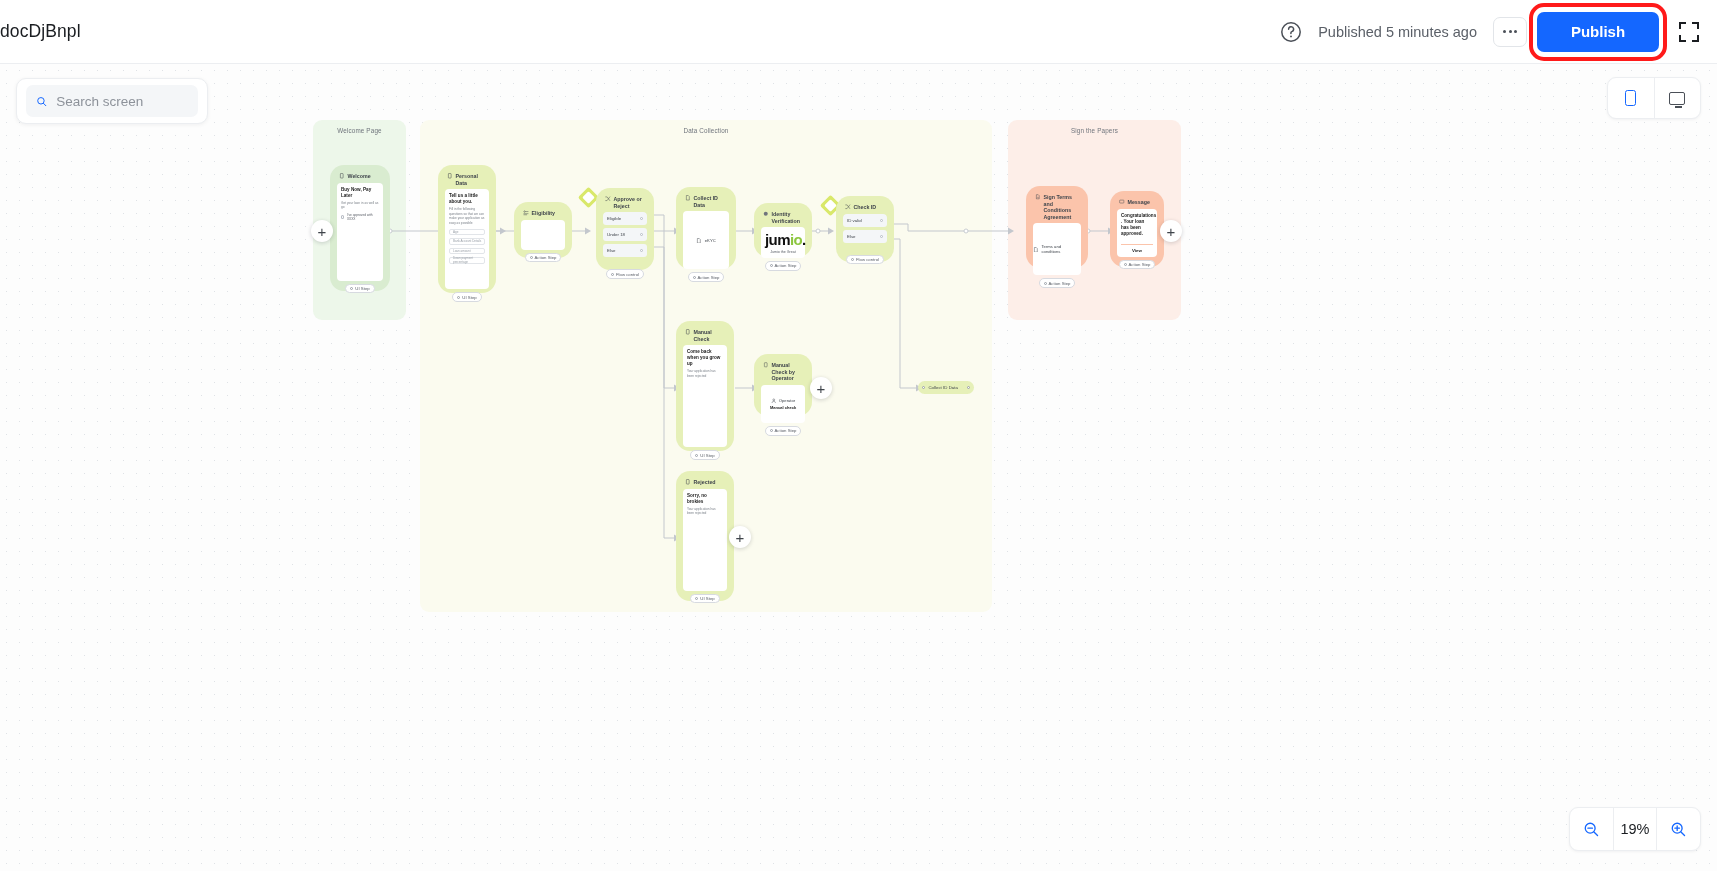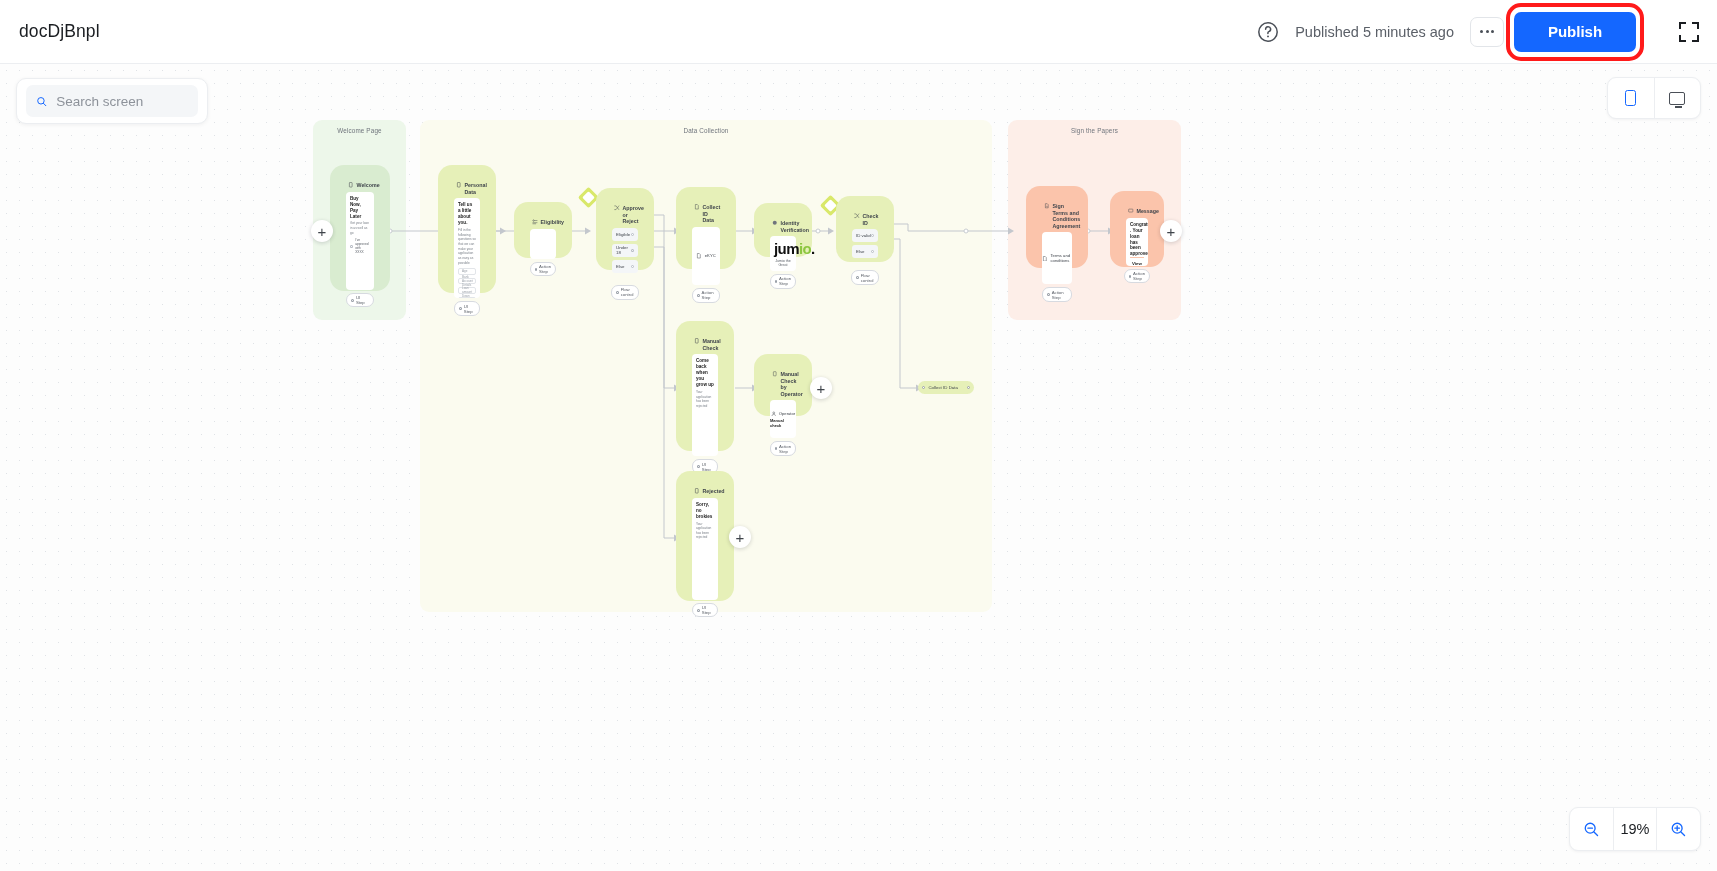--- a/index.html
+++ b/index.html
@@ -9,21 +9,21 @@
     background: #ffffff; overflow: hidden;
   }
 
   
   .header {
     position: absolute; left: 0; top: 0; width: 1717px; height: 64px;
     background: #ffffff; border-bottom: 1px solid #eceef1;
     display: flex; align-items: center; z-index: 40;
   }
   .app-title {
-    margin-left: 19px; font-size: 17.5px; color: #1a1d21;
+    font-size: 17.5px; color: #1a1d21;
     letter-spacing: .1px; font-weight: 400;
   }
   .header-right {
     margin-left: auto; display: flex; align-items: center; gap: 0;
     padding-right: 14px;
   }
   .help-icon {
     width: 26px; height: 26px; border-radius: 50%;
     display: flex; align-items: center; justify-content: center;
     margin-right: 14px; cursor: pointer;
@@ -31,21 +31,21 @@
   .published-text {
     font-size: 14.5px; color: #5b6068; margin-right: 16px; white-space: nowrap;
   }
   .kebab-btn {
     width: 34px; height: 30px; border: 1px solid #e2e5e9; border-radius: 7px;
     background: #fff; display: flex; align-items: center; justify-content: center;
     gap: 2.5px; cursor: pointer; margin-right: 10px;
   }
   .kebab-btn i { width: 3px; height: 3px; border-radius: 50%; background: #4a4f57; display:block; }
 
-  .publish-wrap { position: relative; margin-right: 43px; }
+  .publish-wrap { position: relative; margin-right: 20px; }
   .publish-btn {
     width: 122px; height: 40px; border-radius: 7px; border: none;
     background: #1467ff; color: #fff; font-size: 15px; font-weight: 700;
     font-family: "Liberation Sans", sans-serif; cursor: pointer;
     display: flex; align-items: center; justify-content: center;
   }
   .publish-ring {
     position: absolute; left: -8px; top: -9px; width: 138px; height: 58px;
     border: 4px solid #ff1a1a; border-radius: 15px; pointer-events: none;
   }
@@ -114,21 +114,21 @@
   .group { position: absolute; border-radius: 9px; }
   .group-title {
     position: absolute; top: 7px; left: 0; width: 100%; text-align: center;
     font-size: 6.3px; color: #6f747c; letter-spacing: .15px;
   }
   .g-welcome { left: 313px; top: 56px; width: 93px; height: 200px; background: #edf7ea; }
   .g-data    { left: 420px; top: 56px; width: 572px; height: 492px; background: #fbfbef; }
   .g-sign    { left: 1008px; top: 56px; width: 173px; height: 200px; background: #fdeee8; }
 
   
-  .node { position: absolute; border-radius: 14px; padding: 16px; }
+  .node { position: absolute; border-radius: 14px; padding: 7px; }
   .node-head {
     display: flex; align-items: flex-start; gap: 3px;
     font-size: 5.3px; color: #3f444b; line-height: 1.25;
     padding: 1px 2px 3px 2px; font-weight: 600;
   }
   .node-body {
     background: #fff; border-radius: 4px; overflow: hidden;
   }
   .node-foot {
     display: flex; justify-content: center; margin-top: 3px;

